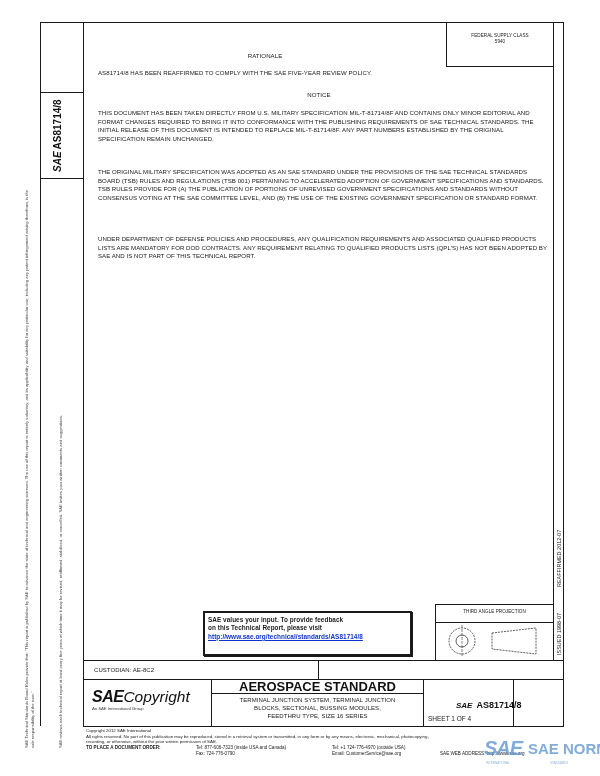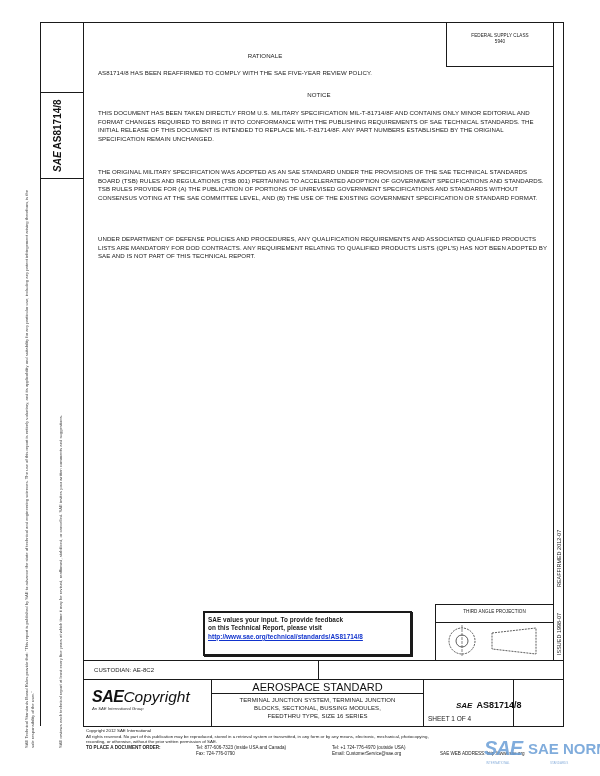--- a/index.html
+++ b/index.html
@@ -80,21 +80,21 @@
 
 <div class="abs txt" style="left:94px;top:666px;font-size:6px;">CUSTODIAN: AE-8C2</div>
 
 <div class="abs" style="left:92px;top:688px;width:118px;">
   <div style="white-space:nowrap;line-height:18px;">
     <span style="font-family:'Liberation Sans',sans-serif;font-weight:900;font-style:italic;font-size:16px;letter-spacing:-0.5px;">SAE</span><span style="font-family:'Liberation Sans',sans-serif;font-size:15.5px;font-style:italic;font-weight:normal;">Copyright</span>
   </div>
   <div style="font-size:4.2px;color:#333;font-style:italic;">An SAE International Group</div>
 </div>
 
-<div class="abs center" style="left:212px;top:681px;width:211px;font-size:11px;font-weight:normal;line-height:12px;">AEROSPACE STANDARD</div>
+<div class="abs center" style="left:212px;top:681px;width:211px;font-size:13px;font-weight:bold;line-height:12px;">AEROSPACE STANDARD</div>
 <div class="abs txt center" style="left:212px;top:696px;width:211px;font-size:6px;line-height:8px;">
   <div>TERMINAL JUNCTION SYSTEM, TERMINAL JUNCTION</div>
   <div>BLOCKS, SECTIONAL, BUSSING MODULES,</div>
   <div>FEEDTHRU TYPE, SIZE 16 SERIES</div>
 </div>
 
 <div class="abs" style="left:428px;top:694px;width:84px;">
   <div style="white-space:nowrap;margin-left:28px;">
     <span style="font-weight:900;font-style:italic;font-size:8px;margin-right:4px;">SAE</span><span style="font-weight:bold;font-size:9px;">AS81714/8</span>
   </div>

